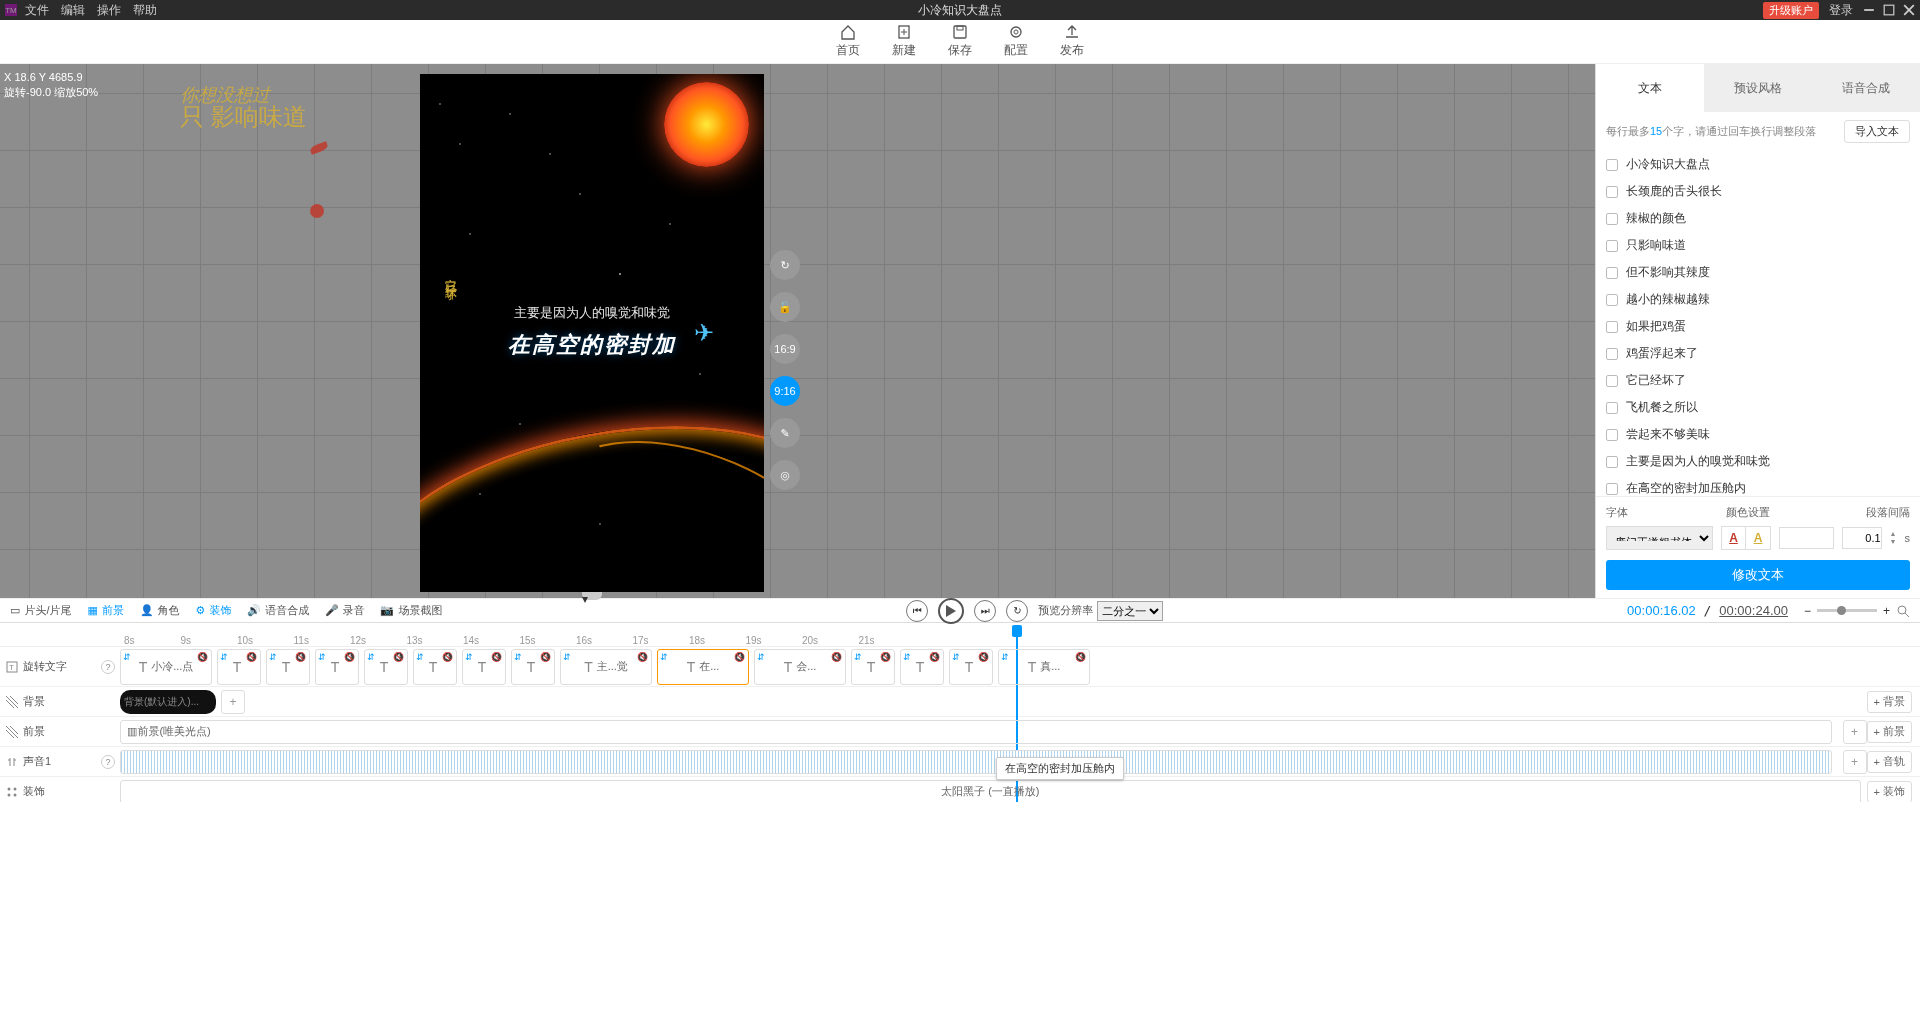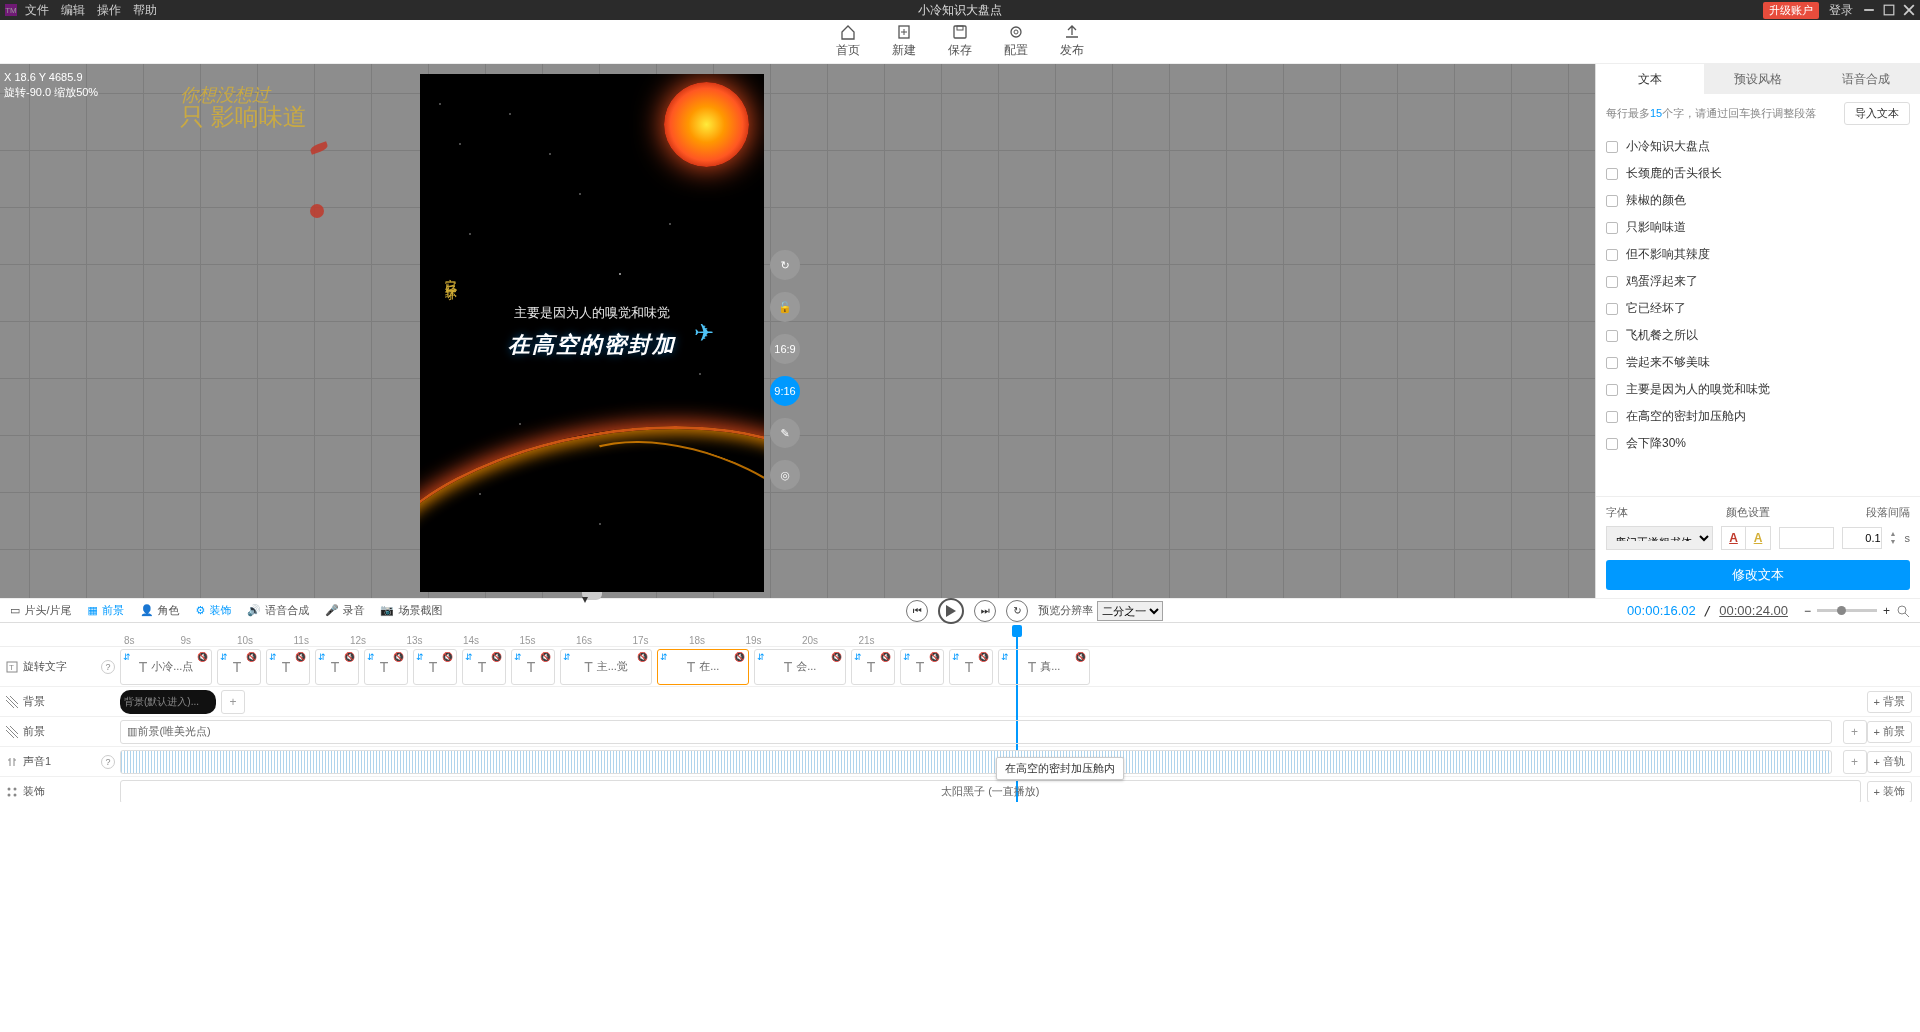--- a/index.html
+++ b/index.html
@@ -29,21 +29,21 @@
 .pt1{font-size:13px;margin-bottom:8px;opacity:0.9;}
 .pt2{font-size:22px;letter-spacing:2px;font-weight:bold;font-style:italic;text-shadow:0 0 8px rgba(0,150,255,0.5);}
 .plane-icon{position:absolute;top:245px;right:40px;width:30px;height:30px;color:#4fc3f7;font-size:24px;}
 .vert-text{position:absolute;left:22px;top:195px;writing-mode:vertical-rl;color:#d4af37;font-size:12px;letter-spacing:3px;}
 .preview-handle{position:absolute;bottom:-8px;left:50%;transform:translateX(-50%);width:20px;height:8px;background:#ccc;border-radius:0 0 6px 6px;}
 .canvas-side-text{position:absolute;top:20px;left:180px;color:#d4af37;font-size:18px;line-height:22px;opacity:0.85;}
 .canvas-buttons{position:absolute;left:770px;top:186px;display:flex;flex-direction:column;gap:12px;}
 .cb-btn{width:30px;height:30px;border-radius:50%;background:#999;display:flex;align-items:center;justify-content:center;cursor:pointer;color:#fff;font-size:11px;}
 .cb-btn.active{background:#0099ff;}
 .right-panel{width:325px;background:#fff;border-left:1px solid #ddd;display:flex;flex-direction:column;}
-.rp-tabs{display:flex;height:30px;}
+.rp-tabs{display:flex;height:48px;}
 .rp-tab{flex:1;display:flex;align-items:center;justify-content:center;cursor:pointer;color:#666;background:#eee;}
 .rp-tab.active{background:#fff;color:#333;}
 .rp-head{display:flex;align-items:center;padding:8px 10px;gap:6px;font-size:11px;color:#888;}
 .rp-head .hint{flex:1;}
 .rp-head .blue{color:#0099ff;}
 .rp-import{border:1px solid #ddd;padding:3px 10px;border-radius:3px;cursor:pointer;color:#333;}
 .rp-list{flex:1;overflow-y:auto;padding:0 10px;}
 .rp-item{display:flex;align-items:center;gap:8px;padding:5px 0;}
 .rp-check{width:12px;height:12px;border:1px solid #bbb;border-radius:2px;cursor:pointer;}
 .rp-controls{border-top:1px solid #eee;padding:8px 10px;}
@@ -224,20 +224,28 @@
         <div class="rp-item">
           <div class="rp-check"></div>
           <span>只影响味道</span>
         </div>
         <div class="rp-item">
           <div class="rp-check"></div>
           <span>但不影响其辣度</span>
         </div>
         <div class="rp-item">
           <div class="rp-check"></div>
+          <span>越小的辣椒越辣</span>
+        </div>
+        <div class="rp-item">
+          <div class="rp-check"></div>
+          <span>如果把鸡蛋</span>
+        </div>
+        <div class="rp-item">
+          <div class="rp-check"></div>
           <span>鸡蛋浮起来了</span>
         </div>
         <div class="rp-item">
           <div class="rp-check"></div>
           <span>它已经坏了</span>
         </div>
         <div class="rp-item">
           <div class="rp-check"></div>
           <span>飞机餐之所以</span>
         </div>

